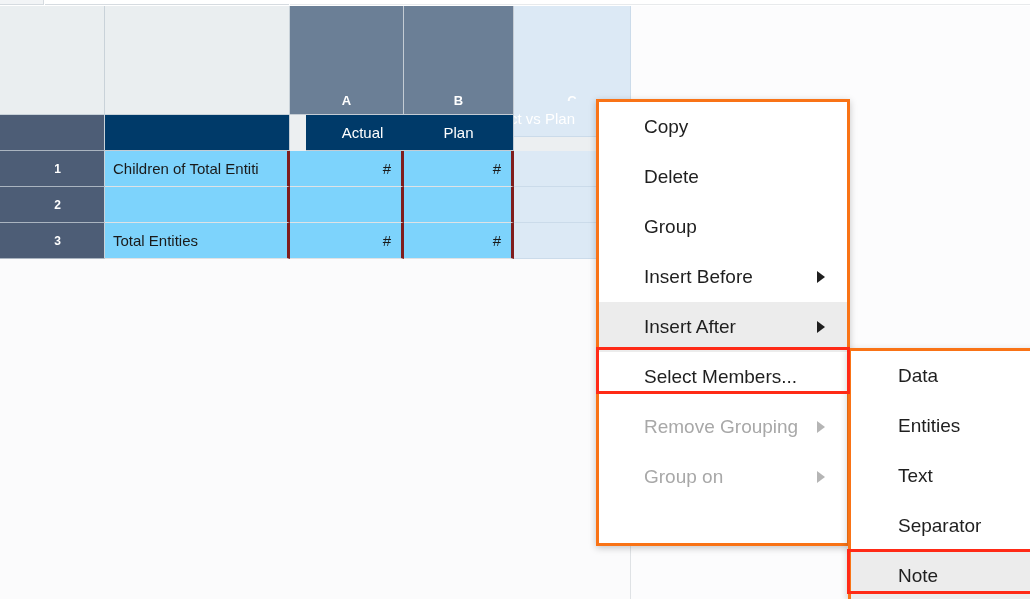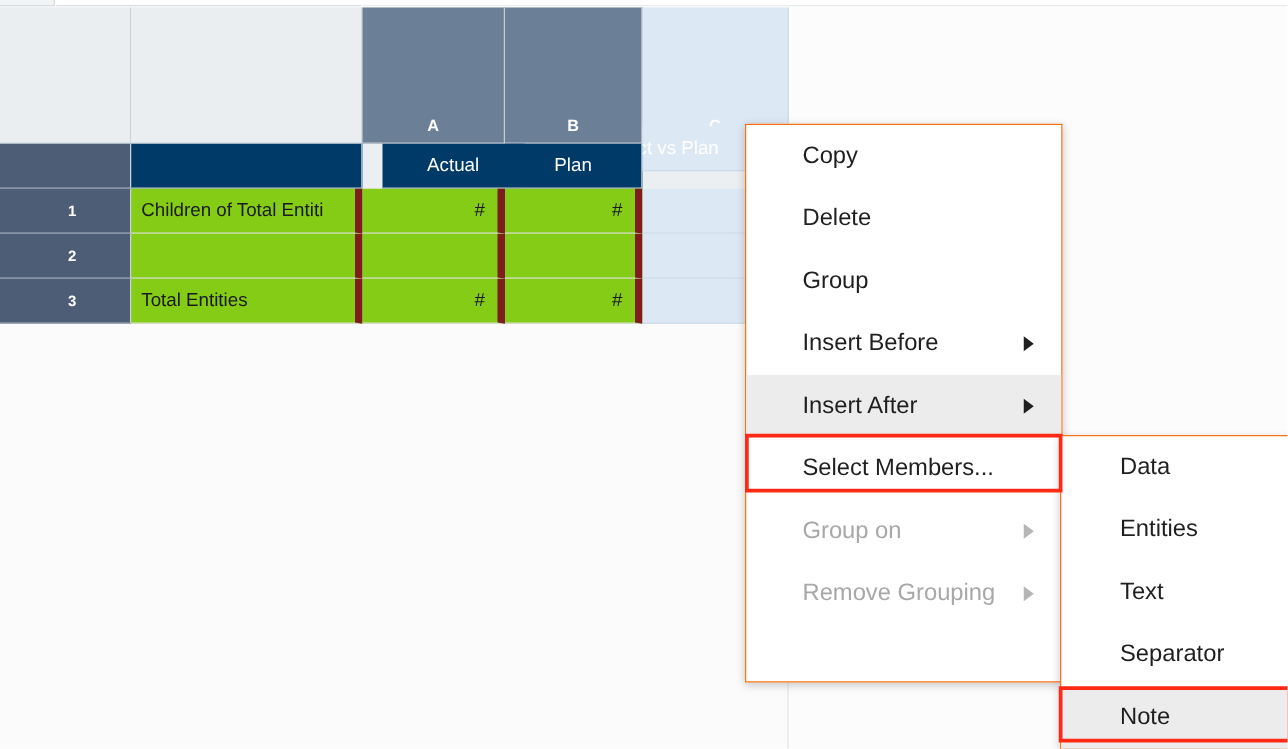--- a/index.html
+++ b/index.html
@@ -135,22 +135,22 @@
     border-right: 1px solid #c9d2d9;
     border-bottom: 1px solid #aab4c0;
     color: #ffffff;
     font-weight: bold;
     font-size: 12px;
     justify-content: flex-end;
     padding-right: 43px;
   }
   
   .dcell {
-    background: #84cc16;
-    border-right: 6px solid #7f1d1d;
+    background: #7dd3fc;
+    border-right: 3px solid #7f1d1d;
     border-bottom: 1px solid #dfe2e5;
     color: #1a1a1a;
   }
   .dcell.label {
     justify-content: flex-start;
     padding-left: 8px;
   }
   .dcell.num {
     justify-content: flex-end;
     padding-right: 10px;
@@ -158,21 +158,21 @@
   .dcell.sel {
     background: #dce9f5;
     border-right: 1px solid #cbdbea;
     border-bottom: 1px solid #cbdbea;
   }
 
   
   .menu {
     position: absolute;
     background: #ffffff;
-    border: 1px solid #f97316;
+    border: 3px solid #f97316;
     box-shadow: 0 2px 7px rgba(0,0,0,0.22);
     box-sizing: border-box;
     z-index: 20;
   }
   #menu-main {
     left: 596px;
     top: 99px;
     width: 254px;
     height: 447px;
   }
@@ -351,29 +351,29 @@
   <div class="mitem hl">
     <span>Insert After</span>
     <span class="arrow"></span>
   </div>
 
   <div class="mitem">
     <span>Select Members...</span>
   </div>
 
   <div class="mitem disabled">
+    <span>Remove Grouping</span>
+    <span class="arrow"></span>
+  </div>
+
+  <div class="mitem disabled">
     <span>Group on</span>
     <span class="arrow"></span>
   </div>
 
-  <div class="mitem disabled">
-    <span>Remove Grouping</span>
-    <span class="arrow"></span>
-  </div>
-
 </div>
 
 <div id="menu-sub" class="menu">
 
   <div class="mitem">
     <span>Data</span>
   </div>
 
   <div class="mitem">
     <span>Entities</span>

